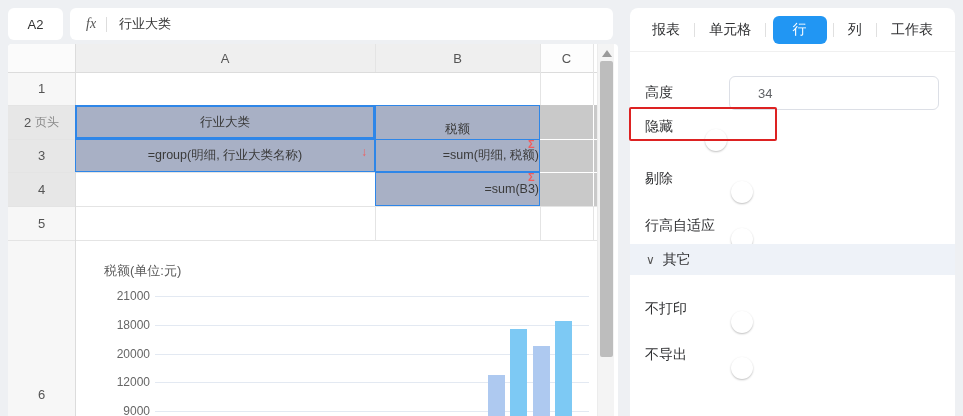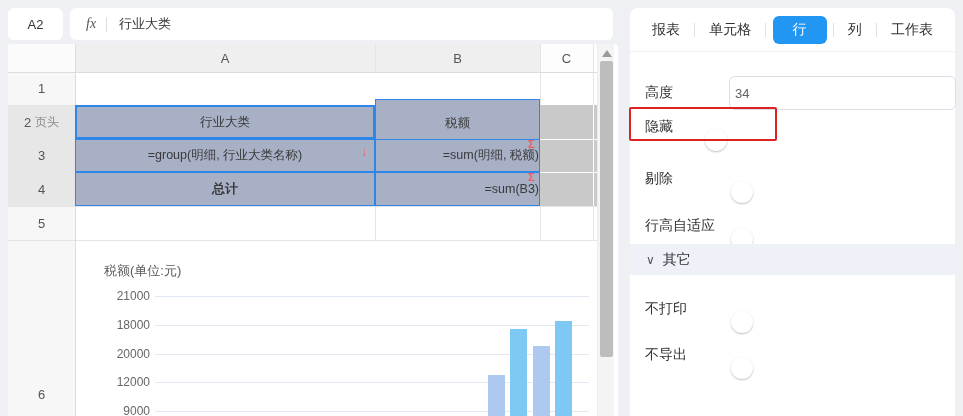--- a/index.html
+++ b/index.html
@@ -51,22 +51,22 @@
 
   
   #panel { left:630px; top:8px; width:325px; height:420px; border-radius:8px; }
   #tabs { display:flex; align-items:center; justify-content:space-between;
     height:44px; padding:0 14px; border-bottom:1px solid #f0f0f0; }
   .tab { font-size:14px; color:#303133; padding:5px 8px; cursor:pointer; white-space:nowrap; }
   .tab.active { background:#2196f3; color:#fff; border-radius:6px; padding:5px 20px; }
   .tabdiv { width:1px; height:14px; background:#e0e0e0; }
   .prow { position:absolute; left:15px; display:flex; align-items:center; font-size:14px; color:#303133; }
   .prow .ctl { position:absolute; left:84px; }
-  #height-input { width:227px; height:34px; border:1px solid #dcdfe6; border-radius:6px;
-    font-size:13px; color:#606266; padding-left:5px; outline:none;
+  #height-input { width:210px; height:34px; border:1px solid #dcdfe6; border-radius:6px;
+    font-size:13px; color:#606266; padding-left:28px; outline:none;
     font-family:"Liberation Sans",sans-serif; background:#fff; }
   .toggle { width:45px; height:26px; border-radius:13px; background:#c9c9c9; position:relative; cursor:pointer; }
   .toggle.on { background:#2196f3; }
   .toggle .knob { position:absolute; top:2px; left:2px; width:22px; height:22px; border-radius:50%;
     background:#fff; box-shadow:0 1px 2px rgba(0,0,0,.25); }
   .toggle.on .knob { left:auto; right:2px; }
   #redbox { position:absolute; left:-1px; top:99px; width:148px; height:34px;
     border:2px solid #dd2222; border-radius:2px; pointer-events:none; }
   #other-band { position:absolute; left:0; top:236px; width:325px; height:31px; background:#eef2f8;
     display:flex; align-items:center; font-size:14px; color:#303133; }
@@ -113,24 +113,23 @@
   <div class="vline" style="left:532px;height:196px"></div>
   <div class="vline" style="left:585px;height:196px"></div>
 
   <div class="abs" style="left:532px;top:61px;width:57px;height:101px;background:#c9c9c9"></div>
   <div class="abs" style="left:585px;top:61px;width:1px;height:101px;background:#fff"></div>
   <div class="abs" style="left:532px;top:95px;width:57px;height:1px;background:#fff"></div>
   <div class="abs" style="left:532px;top:128px;width:57px;height:1px;background:#fff"></div>
 
 
   <div class="cell selcell ctr" style="left:67px;top:61px;width:300px;height:34px;border-width:2px;font-weight:500">行业大类</div>
-  <div class="cell selcell ctr" style="left:367px;top:55px;width:165px;height:48px;font-weight:500">税额</div>
+  <div class="cell selcell ctr" style="left:367px;top:61px;width:165px;height:48px;font-weight:500">税额</div>
   <div class="cell selcell ctr" style="left:67px;top:95px;width:300px;height:33px">=group(明细, 行业大类名称)</div>
   <div class="cell selcell rgt" style="left:367px;top:95px;width:165px;height:33px">=sum(明细, 税额)</div>
-  <div class="cell selcell ctr" style="left:67px;top:128px;width:300px;height:34px;font-weight:bold;font-size:13px">总计</div>
   <div class="cell selcell rgt" style="left:367px;top:128px;width:165px;height:34px;font-weight:normal">=sum(B3)</div>
 
   <div class="redarrow" style="left:353px;top:101px">↓</div>
   <div class="sigma" style="left:520px;top:94px">Σ</div>
   <div class="sigma" style="left:520px;top:127px">Σ</div>
 
   <div id="chart-title">税额(单位:元)</div>
   <div class="grid" style="top:252px"></div>
   <div class="grid" style="top:281px"></div>
   <div class="grid" style="top:310px"></div>

